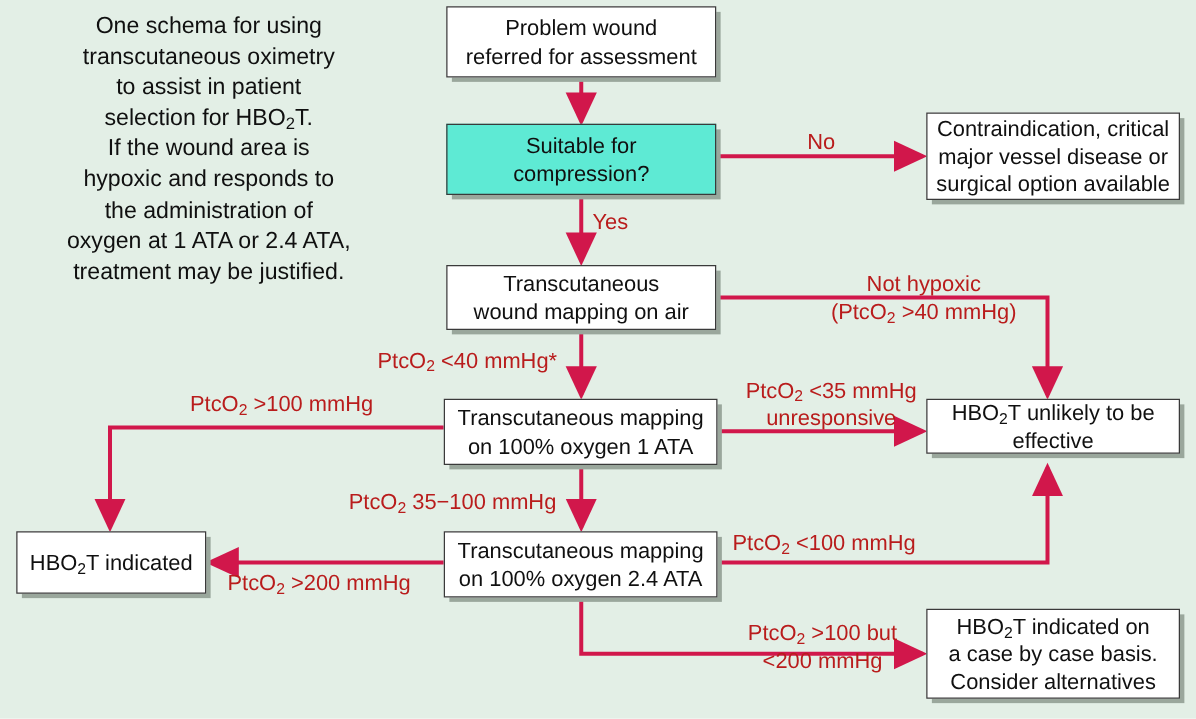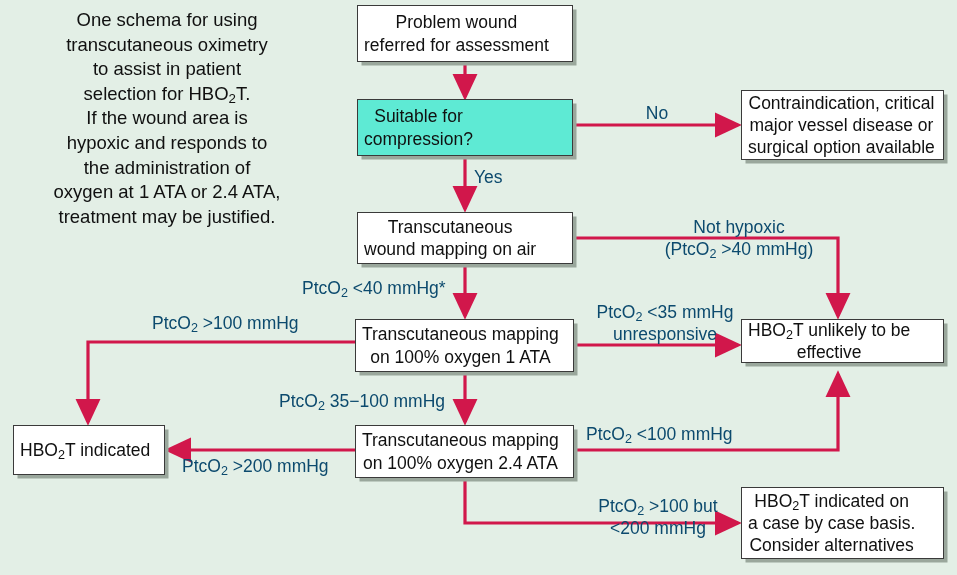--- a/index.html
+++ b/index.html
@@ -43,34 +43,35 @@
 
   
   .node {
     position: absolute;
     box-sizing: border-box;
     background: #ffffff;
     border: 1.6px solid #3a3a3a;
     box-shadow: 4px 4px 0 -0.5px #9aa79c;
     display: flex;
     align-items: center;
+    justify-content: center;
     text-align: center;
     font-size: 17.5px;
     line-height: 1.26;
     color: #101010;
     padding: 2px 6px;
   }
   .node span { display: block; }
 
   
   .elabel {
     position: absolute;
     font-size: 17.5px;
     line-height: 1.25;
-    color: #0c4a6e;
+    color: #b91c1c;
     white-space: pre-line;
     text-align: center;
   }
   .elabel.left  { text-align: left; }
 
   sub {
     font-size: 0.72em;
     vertical-align: baseline;
     position: relative;
     top: 0.26em;

